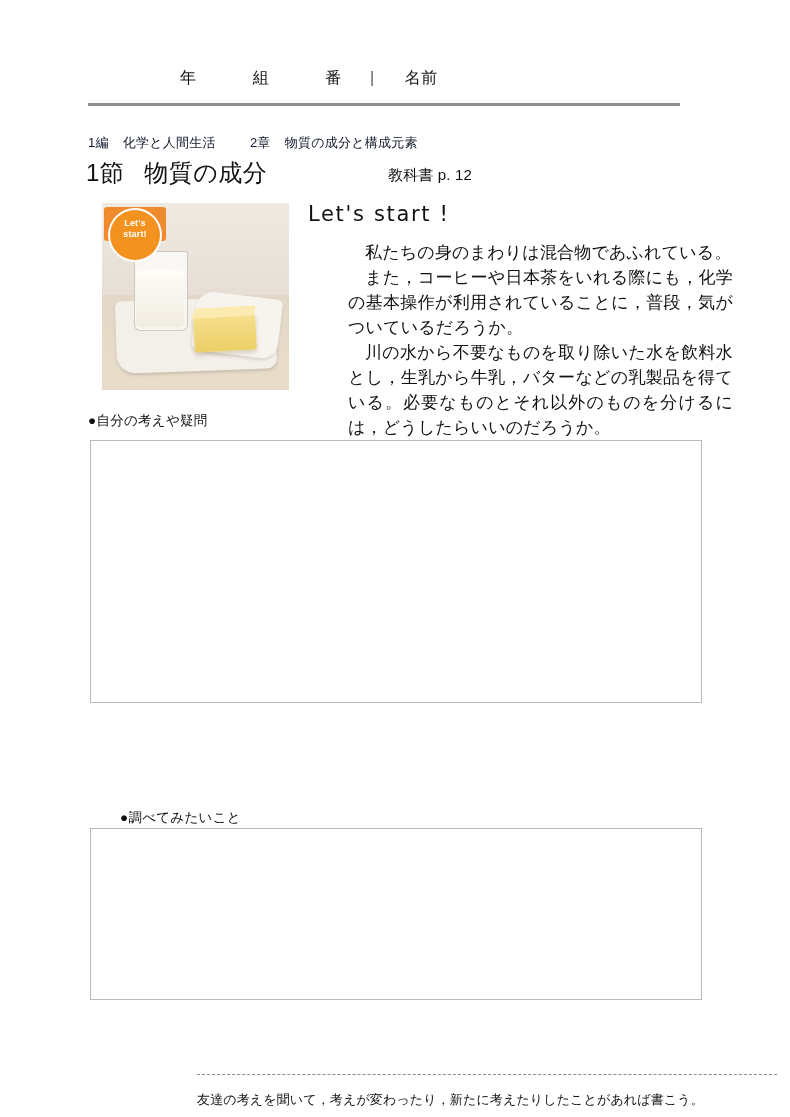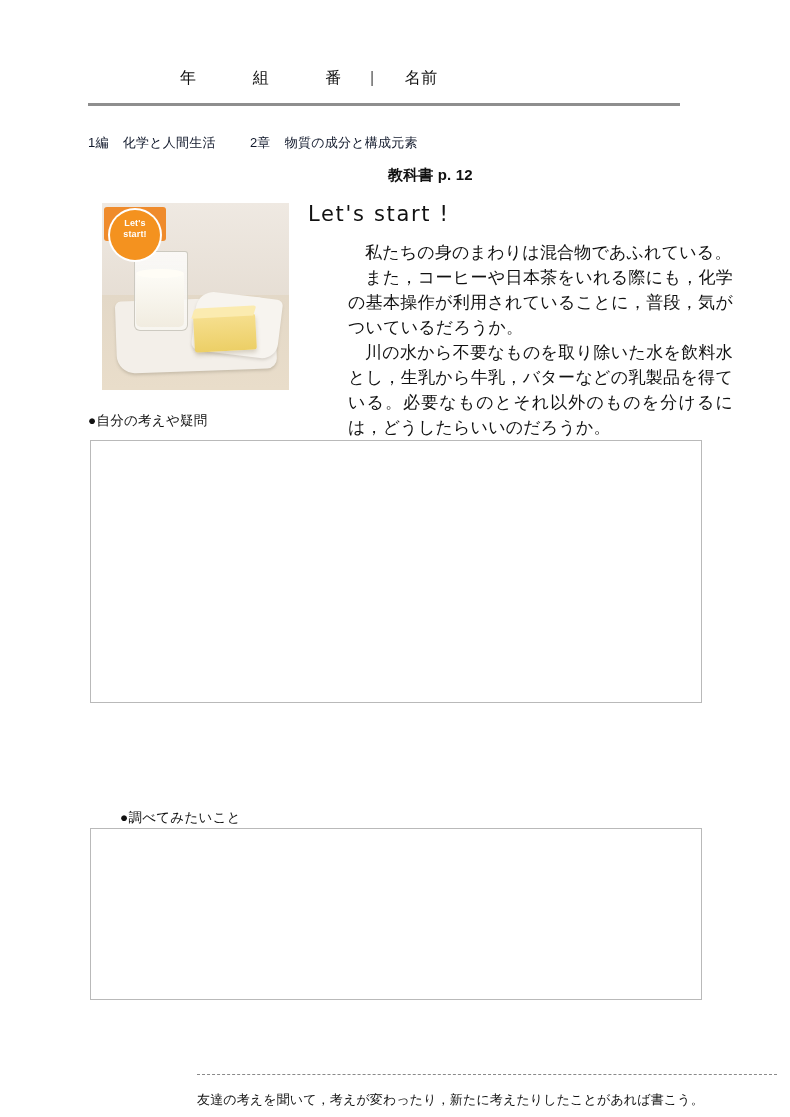--- a/index.html
+++ b/index.html
@@ -77,21 +77,20 @@
   }
   .title-row2 .gap { display: inline-block; width: 20px; }
 
   .textbook-ref {
     position: absolute;
     left: 388px;
     top: 166px;
     font-size: 15px;
     color: #111;
     letter-spacing: 0.01em;
-    font-weight: bold;
   }
 
   
   .photo {
     position: absolute;
     left: 102px;
     top: 203px;
     width: 187px;
     height: 187px;
     background: #efe7db;
@@ -272,20 +271,23 @@
     <span class="cell nl-year">年</span>
     <span class="cell nl-class">組</span>
     <span class="cell nl-num">番</span>
     <span class="cell nl-sep">|</span>
     <span class="cell nl-name">名前</span>
   </div>
   <div class="rule"></div>
 
   <div class="title-row1">
     <span>1編</span><span class="gap-s"></span><span>化学と人間生活</span><span class="gap"></span><span>2章</span><span class="gap-s"></span><span>物質の成分と構成元素</span>
+  </div>
+  <div class="title-row2">
+    <span>1節</span><span class="gap"></span><span>物質の成分</span>
   </div>
   <div class="textbook-ref">教科書 p. 12</div>
 
   <div class="photo">
     <div class="bg-top"></div>
     <div class="bg-bottom"></div>
     <div class="cloth"></div>
     <div class="cloth2"></div>
     <div class="butter"></div>
     <div class="glass"></div>

